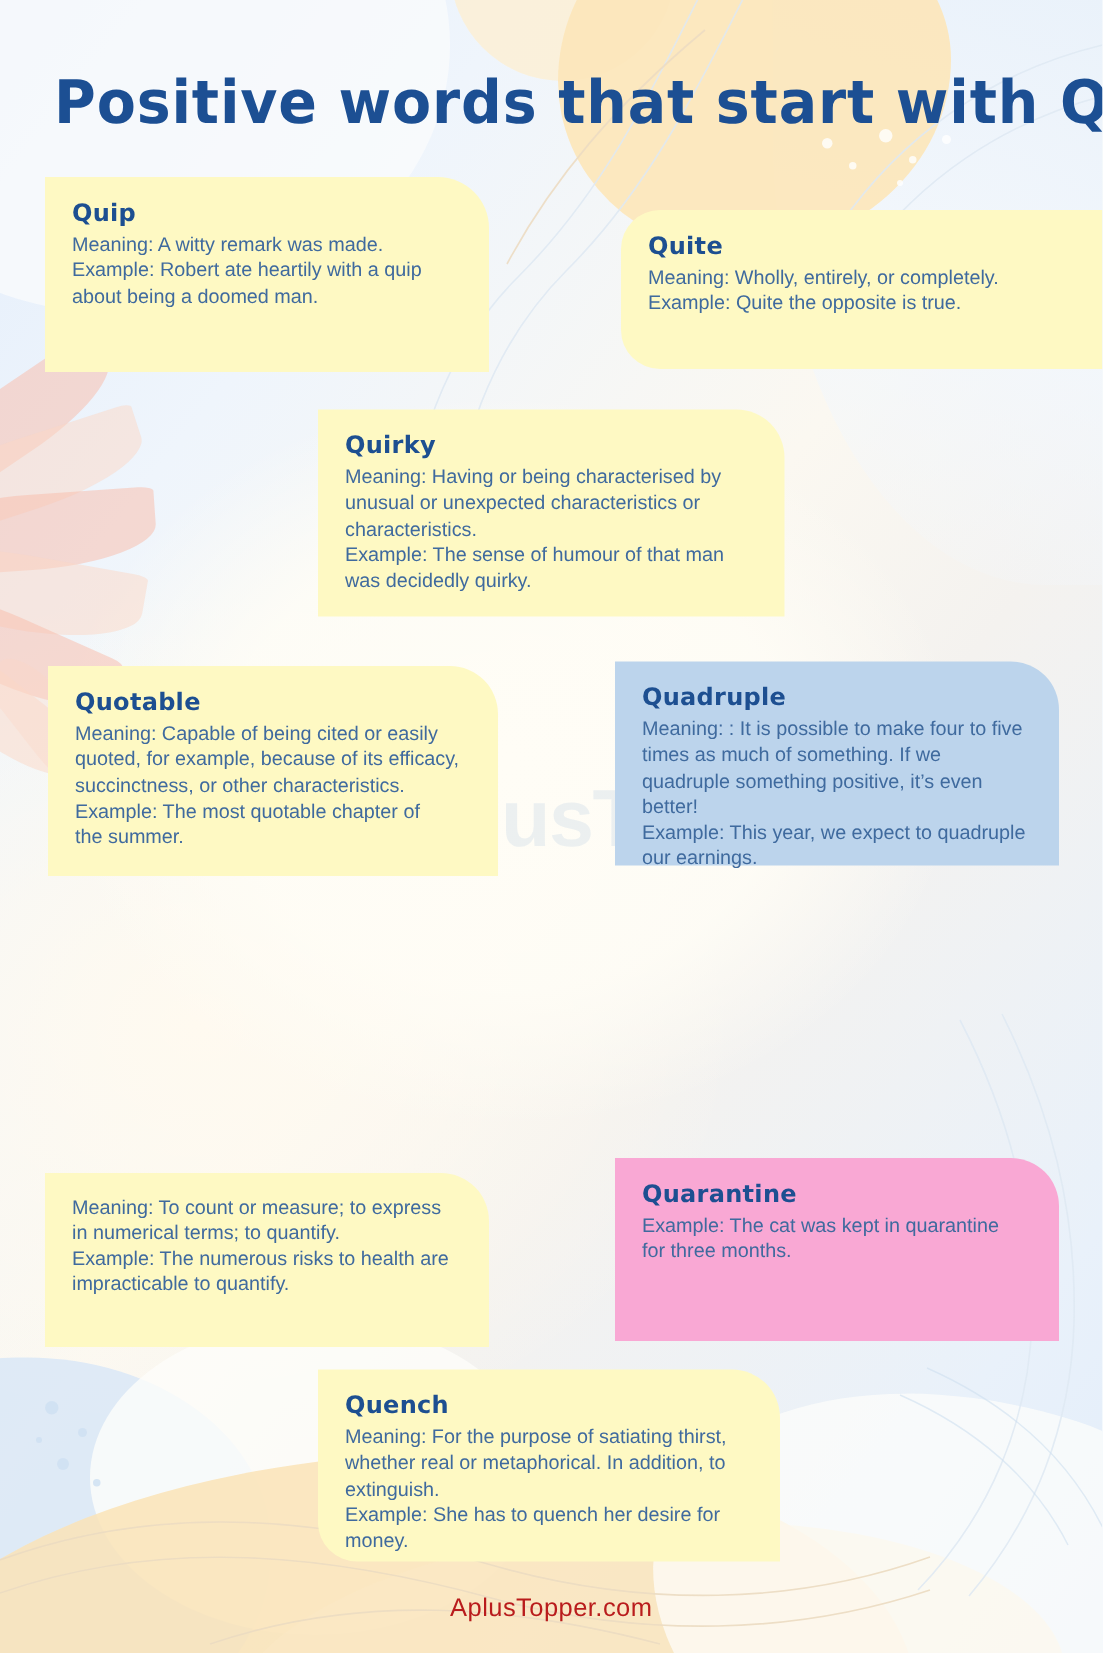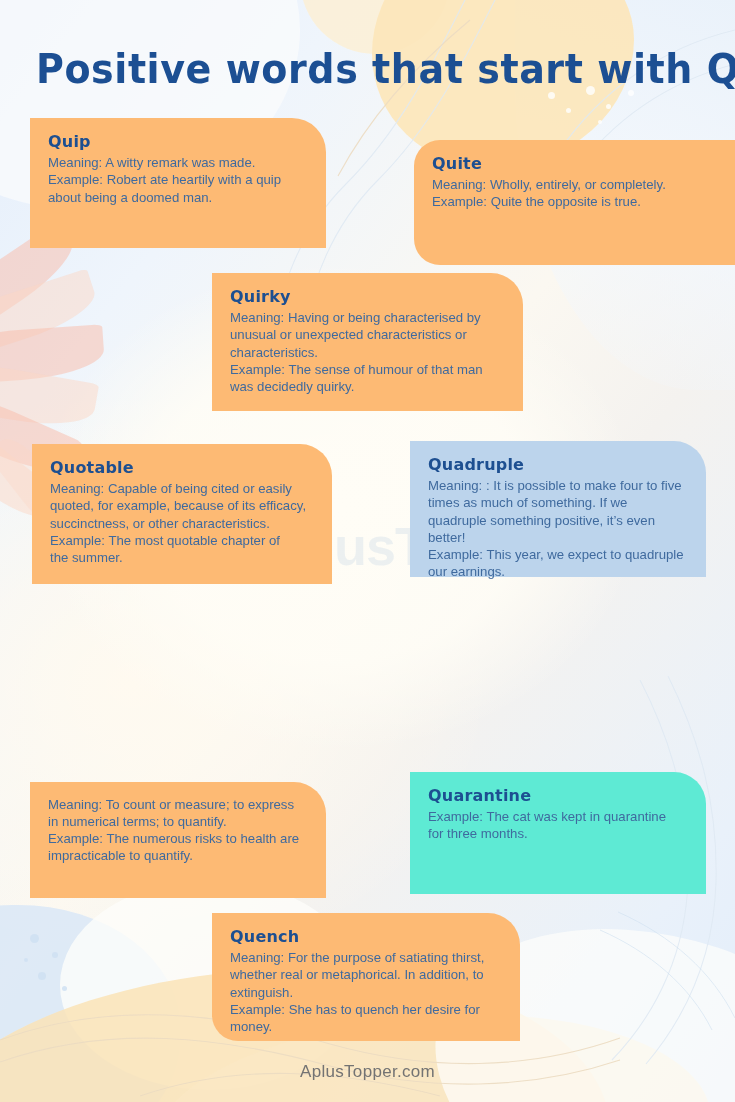--- a/index.html
+++ b/index.html
@@ -184,22 +184,22 @@
     white-space: nowrap;
   }
 
   
   .card {
     position: absolute;
     background: #cfe0f2;
     box-sizing: border-box;
     padding: 14px 18px 12px 18px;
   }
-  .card.shade-a { background: #fdba74; }
-  .card.shade-b { background: #5eead4; }
+  .card.shade-a { background: #fef9c3; }
+  .card.shade-b { background: #f9a8d4; }
   .card.shade-c { background: #bcd4ec; }
 
   .card .word {
     font-size: 16px;
     font-weight: bold;
     color: #1d4f91;
     font-family: "DejaVu Sans", sans-serif;
     letter-spacing: 0.2px;
     margin-bottom: 3px;
     line-height: 1.2;
@@ -208,21 +208,21 @@
     font-size: 13.2px;
     color: #3f6a9e;
     line-height: 1.30;
     font-family: "Liberation Sans", sans-serif;
     white-space: pre-line;
   }
 
   
   #card-quip      { left: 30px;  top: 118px; width: 296px; height: 130px;
                     border-radius: 0 34px 0 0; }
-  #card-quite     { left: 414px; top: 140px; width: 321px; height: 125px;
+  #card-quite     { left: 414px; top: 140px; width: 321px; height: 106px;
                     border-radius: 26px 0 0 26px; }
   #card-quirky    { left: 212px; top: 273px; width: 311px; height: 138px;
                     border-radius: 0 32px 0 0; }
   #card-quotable  { left: 32px;  top: 444px; width: 300px; height: 140px;
                     border-radius: 0 32px 0 0; }
   #card-quadruple { left: 410px; top: 441px; width: 296px; height: 136px;
                     border-radius: 0 32px 0 0; }
   #card-qualify   { left: 212px; top: 608px; width: 309px; height: 124px;
                     border-radius: 0 32px 0 0; }
   #card-quantify  { left: 30px;  top: 782px; width: 296px; height: 116px;
@@ -232,21 +232,21 @@
   #card-quench    { left: 212px; top: 913px; width: 308px; height: 128px;
                     border-radius: 0 32px 0 26px; }
 
   
   .footer {
     position: absolute;
     left: 0; right: 0;
     top: 1062px;
     text-align: center;
     font-size: 17px;
-    color: #737373;
+    color: #b91c1c;
     font-family: "Liberation Sans", sans-serif;
     letter-spacing: 0.3px;
   }
 </style>
 </head>
 <body>
 
 <div id="poster">
 
   <div class="bg-layer">

